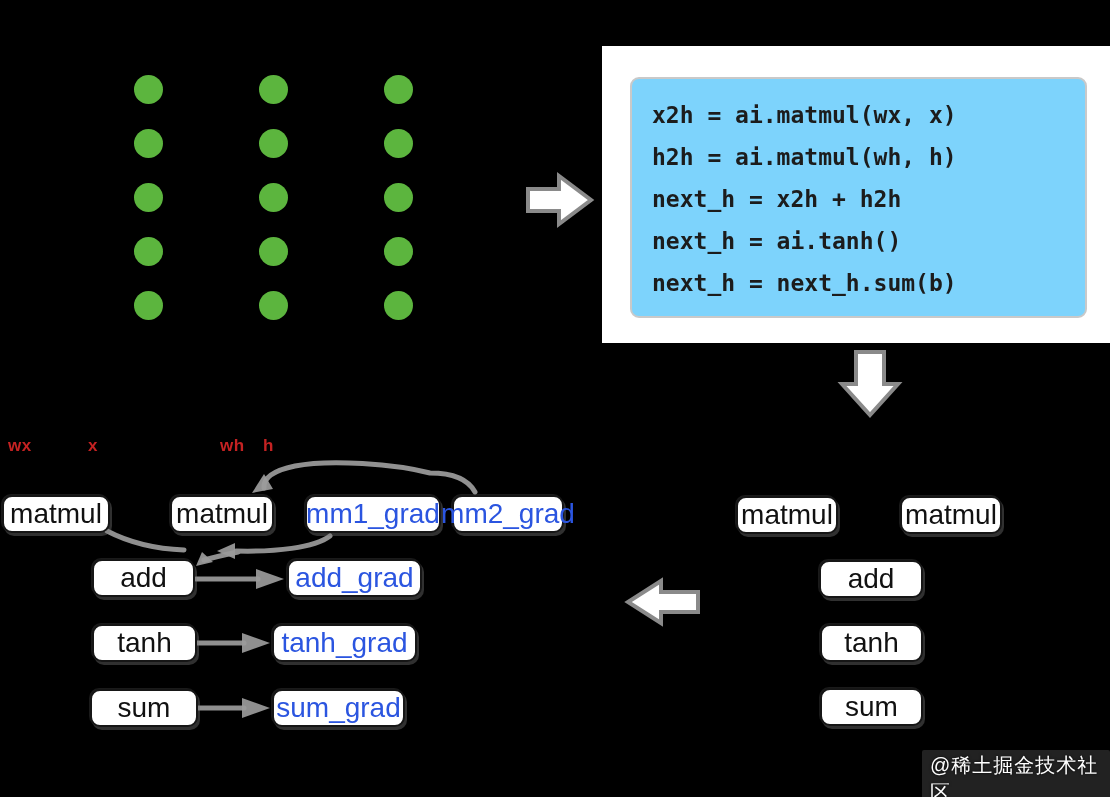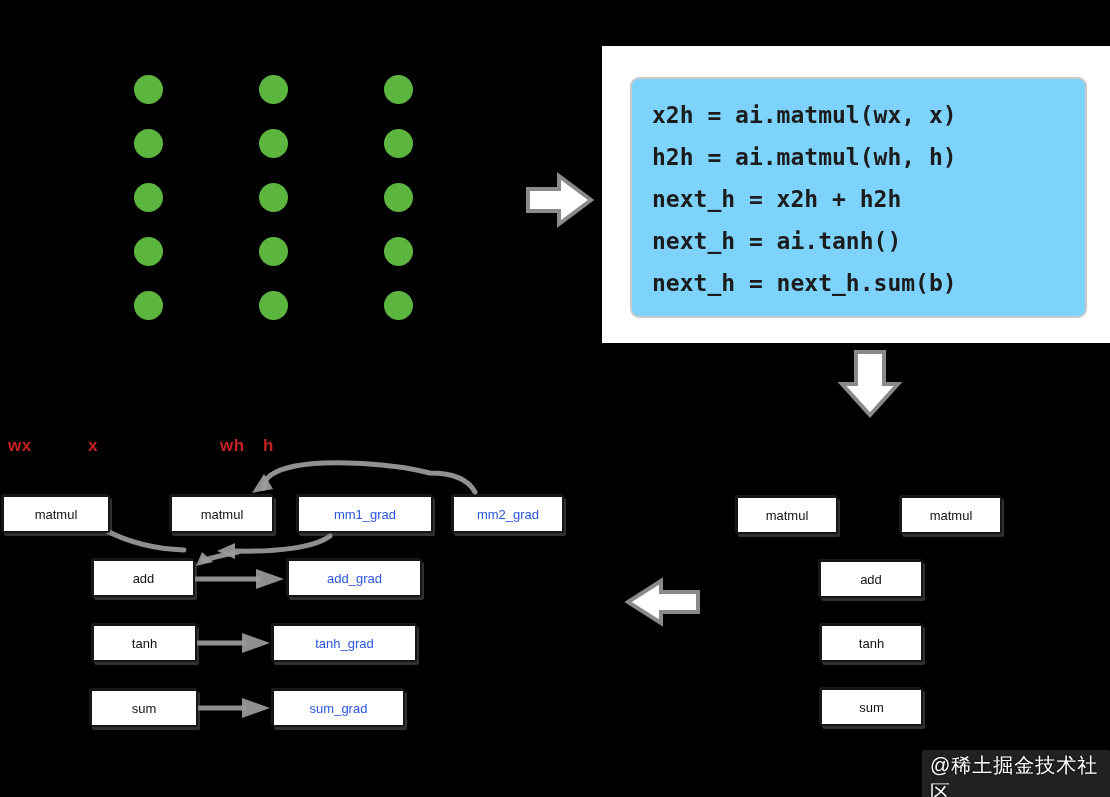--- a/index.html
+++ b/index.html
@@ -33,24 +33,24 @@
   }
   .code-line{
     font-family:"DejaVu Sans Mono","Liberation Mono",monospace;
     font-size:23px;font-weight:700;line-height:42px;
     color:#1c1c1c;white-space:pre;letter-spacing:0px;
   }
 
   
   .node{
     position:absolute;z-index:3;height:38px;
-    background:#fff;border:2.5px solid #161616;border-radius:2px;
+    background:#fff;border:2.5px solid #161616;border-radius:10px;
     box-sizing:border-box;
     display:flex;align-items:center;justify-content:center;
-    font-size:13px;color:#111;
+    font-size:28px;color:#111;
     box-shadow:2px 3px 0 rgba(120,120,120,0.40), -1px -1px 0 rgba(120,120,120,0.22);
   }
   .node.grad{color:#2b55e0;}
 
   .in-label{
     position:absolute;z-index:3;
     font-size:17px;font-weight:bold;color:#c42222;letter-spacing:0.5px;
   }
 
   .watermark{
@@ -125,21 +125,21 @@
     </div>
   </div>
 
   <span class="in-label" style="left:8px;top:436px;">wx</span>
   <span class="in-label" style="left:88px;top:436px;">x</span>
   <span class="in-label" style="left:172px;top:436px;margin-left:48px;">wh</span>
   <span class="in-label" style="left:263px;top:436px;">h</span>
 
   <div class="node" style="left:2px;top:495px;width:108px;">matmul</div>
   <div class="node" style="left:170px;top:495px;width:104px;">matmul</div>
-  <div class="node grad" style="left:297px;top:495px;width:136px;">mm1_grad</div>
+  <div class="node grad" style="left:305px;top:495px;width:136px;">mm1_grad</div>
   <div class="node grad" style="left:452px;top:495px;width:112px;">mm2_grad</div>
   <div class="node" style="left:92px;top:559px;width:103px;">add</div>
   <div class="node grad" style="left:287px;top:559px;width:135px;">add_grad</div>
   <div class="node" style="left:92px;top:624px;width:105px;">tanh</div>
   <div class="node grad" style="left:272px;top:624px;width:145px;">tanh_grad</div>
   <div class="node" style="left:90px;top:689px;width:108px;">sum</div>
   <div class="node grad" style="left:272px;top:689px;width:133px;">sum_grad</div>
 
   <div class="node" style="left:736px;top:496px;width:102px;">matmul</div>
   <div class="node" style="left:900px;top:496px;width:102px;">matmul</div>

